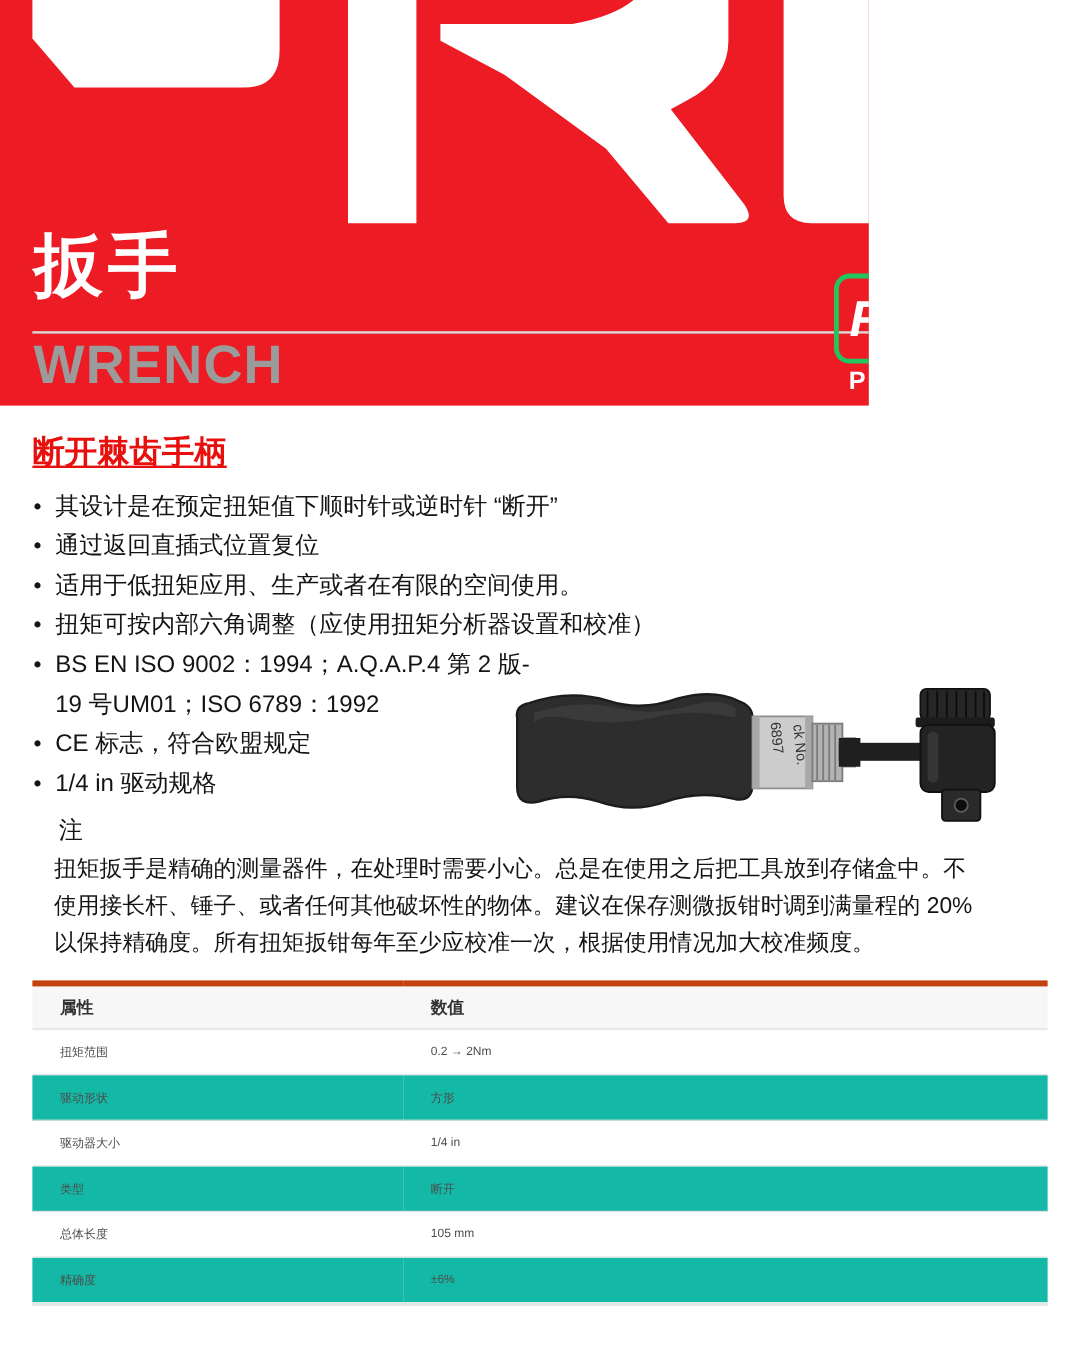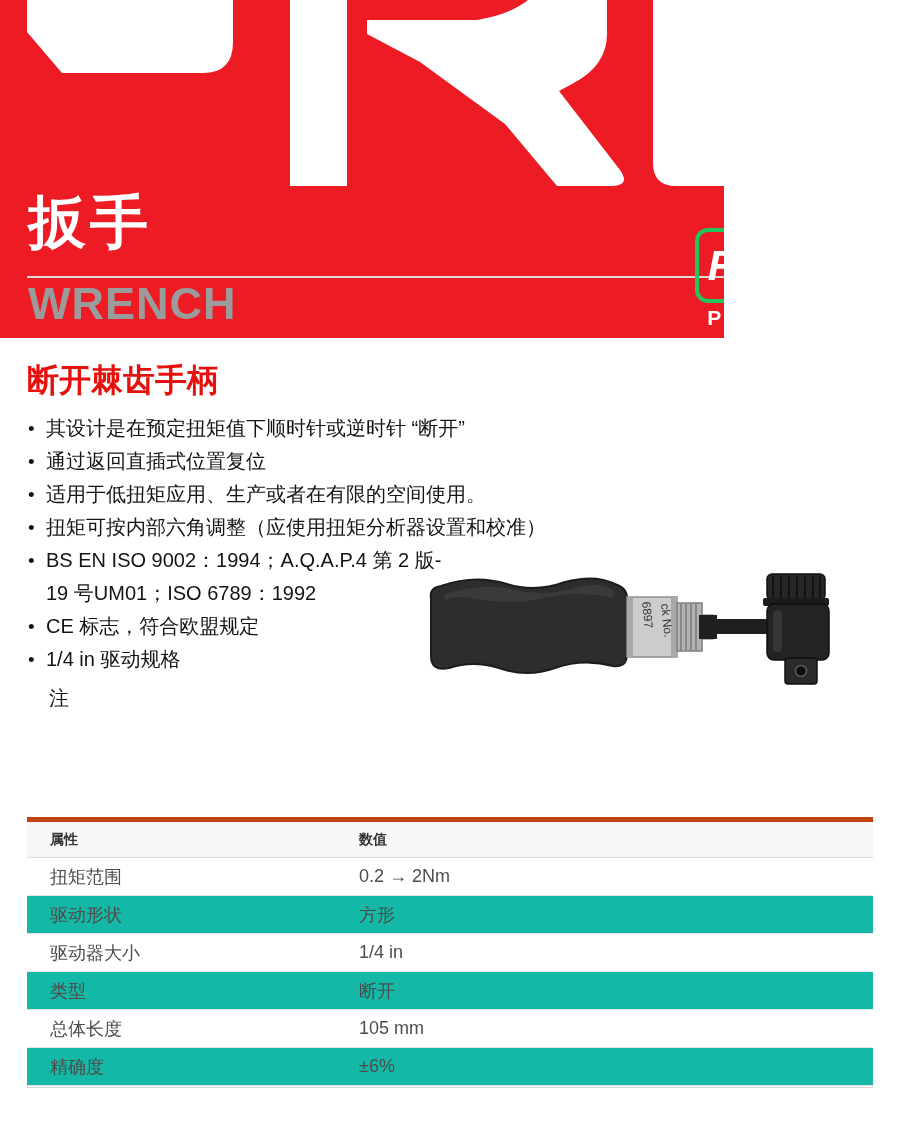--- a/index.html
+++ b/index.html
@@ -15,41 +15,41 @@
   .title-en{position:absolute;left:28px;top:281px;font-size:45px;font-weight:bold;color:#9b9b9b;
             letter-spacing:1px;line-height:1.0;z-index:2;}
   .rs-logo{position:absolute;left:695px;top:228px;width:72px;height:67px;border:4px solid #22c55e;
            border-radius:13px;z-index:3;display:flex;align-items:center;justify-content:center;}
   .rs-logo .mono{font-size:42px;font-weight:bold;color:#ffffff;font-style:italic;letter-spacing:-2px;}
   .rs-logo-label{position:absolute;left:693px;top:306px;width:86px;text-align:center;z-index:3;
                  font-size:21px;font-weight:bold;color:#ffffff;letter-spacing:6px;text-indent:6px;}
 
   
   .section{position:absolute;left:27px;top:362px;width:860px;color:#111111;}
-  .section h2{margin:0;font-size:32px;font-weight:bold;line-height:1.15;}
+  .section h2{margin:0;font-size:27px;font-weight:bold;line-height:1.15;text-decoration:underline;}
   .section ul{margin:13px 0 0 0;padding:0;list-style:none;}
   .section li{position:relative;padding-left:19px;font-size:20px;line-height:33px;
               white-space:pre-line;color:#141414;}
   .section li::before{content:"\2022";position:absolute;left:1px;top:0;font-size:19px;color:#141414;}
   .note-label{margin:7px 0 0 22px;font-size:20px;line-height:30px;color:#141414;}
   .note-para{margin:2px 0 0 18px;font-size:19px;line-height:31px;color:#141414;
              white-space:pre-line;max-height:100px;overflow:hidden;}
 
   
   .wrench{position:absolute;left:415px;top:568px;z-index:0;}
 
   
   .spec{position:absolute;left:27px;top:817px;width:846px;}
   .spec table{width:100%;border-collapse:collapse;table-layout:fixed;}
   .spec col.c1{width:309px;}
   .spec th{height:35px;text-align:left;vertical-align:middle;padding:0 0 0 23px;
            font-size:14px;font-weight:bold;color:#333333;background:#f7f7f7;
            border-top:5px solid #c2410c;border-bottom:1px solid #dddddd;}
   .spec td{height:37px;vertical-align:middle;padding:0 0 0 23px;
-           font-size:18px;color:#4d4d4d;border-bottom:1px solid #e4e4e4;}
+           font-size:10px;color:#4d4d4d;border-bottom:1px solid #e4e4e4;}
   .spec tr.alt td{background:#14b8a6;}
   .bottom-rule{position:absolute;left:27px;top:1087px;width:846px;height:1px;background:#d8d8d8;}
 </style>
 </head>
 <body>
 
 <div id="page">
 
   <div class="banner" style="background:#ec1b24;">
 
@@ -76,20 +76,23 @@
       <li>其设计是在预定扭矩值下顺时针或逆时针 “断开”</li>
       <li>通过返回直插式位置复位</li>
       <li>适用于低扭矩应用、生产或者在有限的空间使用。</li>
       <li>扭矩可按内部六角调整（应使用扭矩分析器设置和校准）</li>
       <li>BS EN ISO 9002：1994；A.Q.A.P.4 第 2 版-
 19 号UM01；ISO 6789：1992</li>
       <li>CE 标志，符合欧盟规定</li>
       <li>1/4 in 驱动规格</li>
     </ul>
     <div class="note-label">注</div>
+    <div class="note-para">扭矩扳手是精确的测量器件，在处理时需要小心。总是在使用之后把工具放到存储盒中。不
+使用接长杆、锤子、或者任何其他破坏性的物体。建议在保存测微扳钳时调到满量程的 20%
+以保持精确度。所有扭矩扳钳每年至少应校准一次，根据使用情况加大校准频度。</div>
   </div>
 
   <svg class="wrench" width="450" height="120" viewBox="0 0 450 120">
 
     <path fill="#2d2d2d" stroke="#1c1c1c" stroke-width="2" d="M16,30 Q14,20 26,18 Q60,6 92,16 Q120,25 150,14 Q180,6 200,16 Q212,20 212,30 L212,86 Q212,100 198,98 Q168,90 140,100 Q112,110 84,100 Q58,92 34,100 Q16,104 16,88 Z"></path>
     <path fill="#474747" opacity="0.5" d="M30,26 Q70,14 100,22 Q130,29 160,20 Q185,13 198,22 L198,30 Q160,22 130,30 Q95,38 55,30 Q38,27 30,34 Z"></path>
 
     <rect x="212" y="29" width="50" height="60" fill="#cccccc" stroke="#8f8f8f" stroke-width="1.5"></rect>
     <rect x="212" y="29" width="6" height="60" fill="#a8a8a8"></rect>
     <rect x="256" y="29" width="6" height="60" fill="#a8a8a8"></rect>

